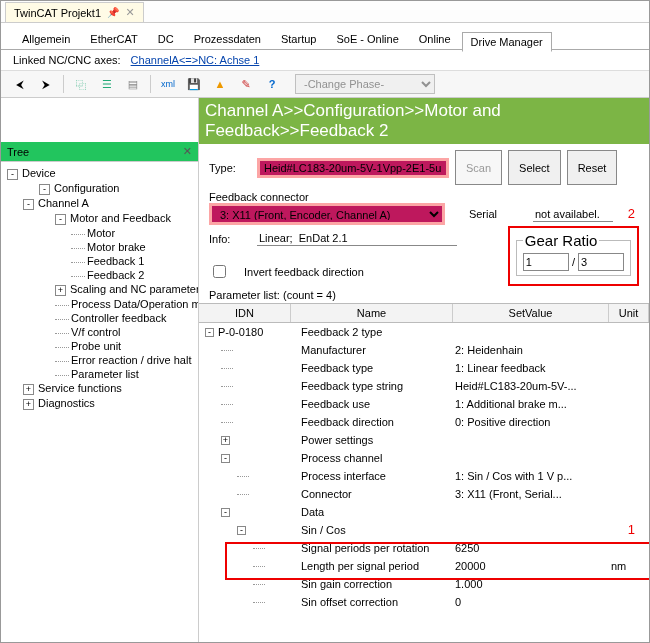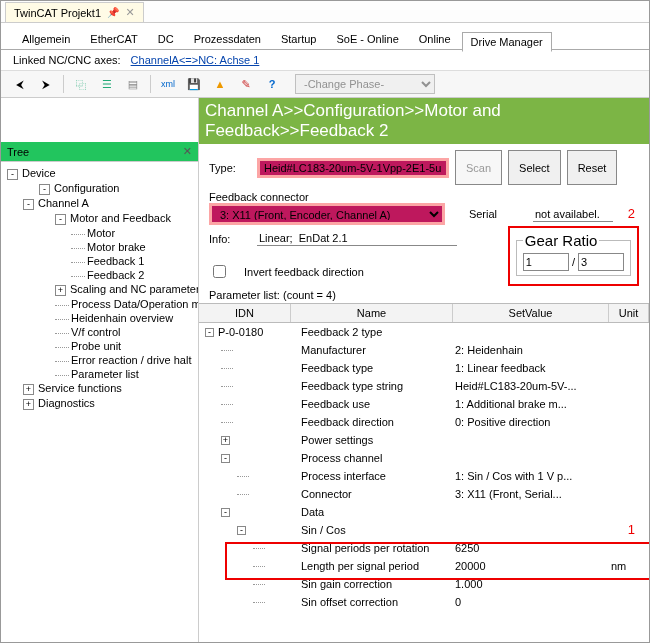--- a/index.html
+++ b/index.html
@@ -135,21 +135,21 @@
         <div class="tree-node indent1"><span class="tree-toggle">-</span><span>Device</span></div>
         <div class="tree-node indent3"><span class="tree-toggle">-</span><span>Configuration</span></div>
         <div class="tree-node indent2"><span class="tree-toggle">-</span><span>Channel A</span></div>
         <div class="tree-node indent4"><span class="tree-toggle">-</span><span>Motor and Feedback</span></div>
         <div class="tree-node indent5"><span class="tree-dots"></span><span>Motor</span></div>
         <div class="tree-node indent5"><span class="tree-dots"></span><span>Motor brake</span></div>
         <div class="tree-node indent5"><span class="tree-dots"></span><span>Feedback 1</span></div>
         <div class="tree-node indent5"><span class="tree-dots"></span><span>Feedback 2</span></div>
         <div class="tree-node indent4"><span class="tree-toggle">+</span><span>Scaling and NC parameters</span></div>
         <div class="tree-node indent4"><span class="tree-dots"></span><span>Process Data/Operation mode</span></div>
-        <div class="tree-node indent4"><span class="tree-dots"></span><span>Heidenhain overview</span></div>
+        <div class="tree-node indent4"><span class="tree-dots"></span><span>Controller feedback</span></div>
         <div class="tree-node indent4"><span class="tree-dots"></span><span>V/f control</span></div>
         <div class="tree-node indent4"><span class="tree-dots"></span><span>Probe unit</span></div>
         <div class="tree-node indent4"><span class="tree-dots"></span><span>Error reaction / drive halt</span></div>
         <div class="tree-node indent4"><span class="tree-dots"></span><span>Parameter list</span></div>
         <div class="tree-node indent2"><span class="tree-toggle">+</span><span>Service functions</span></div>
         <div class="tree-node indent2"><span class="tree-toggle">+</span><span>Diagnostics</span></div>
       </div>
   </div>
 
   <div class="right-pane">

